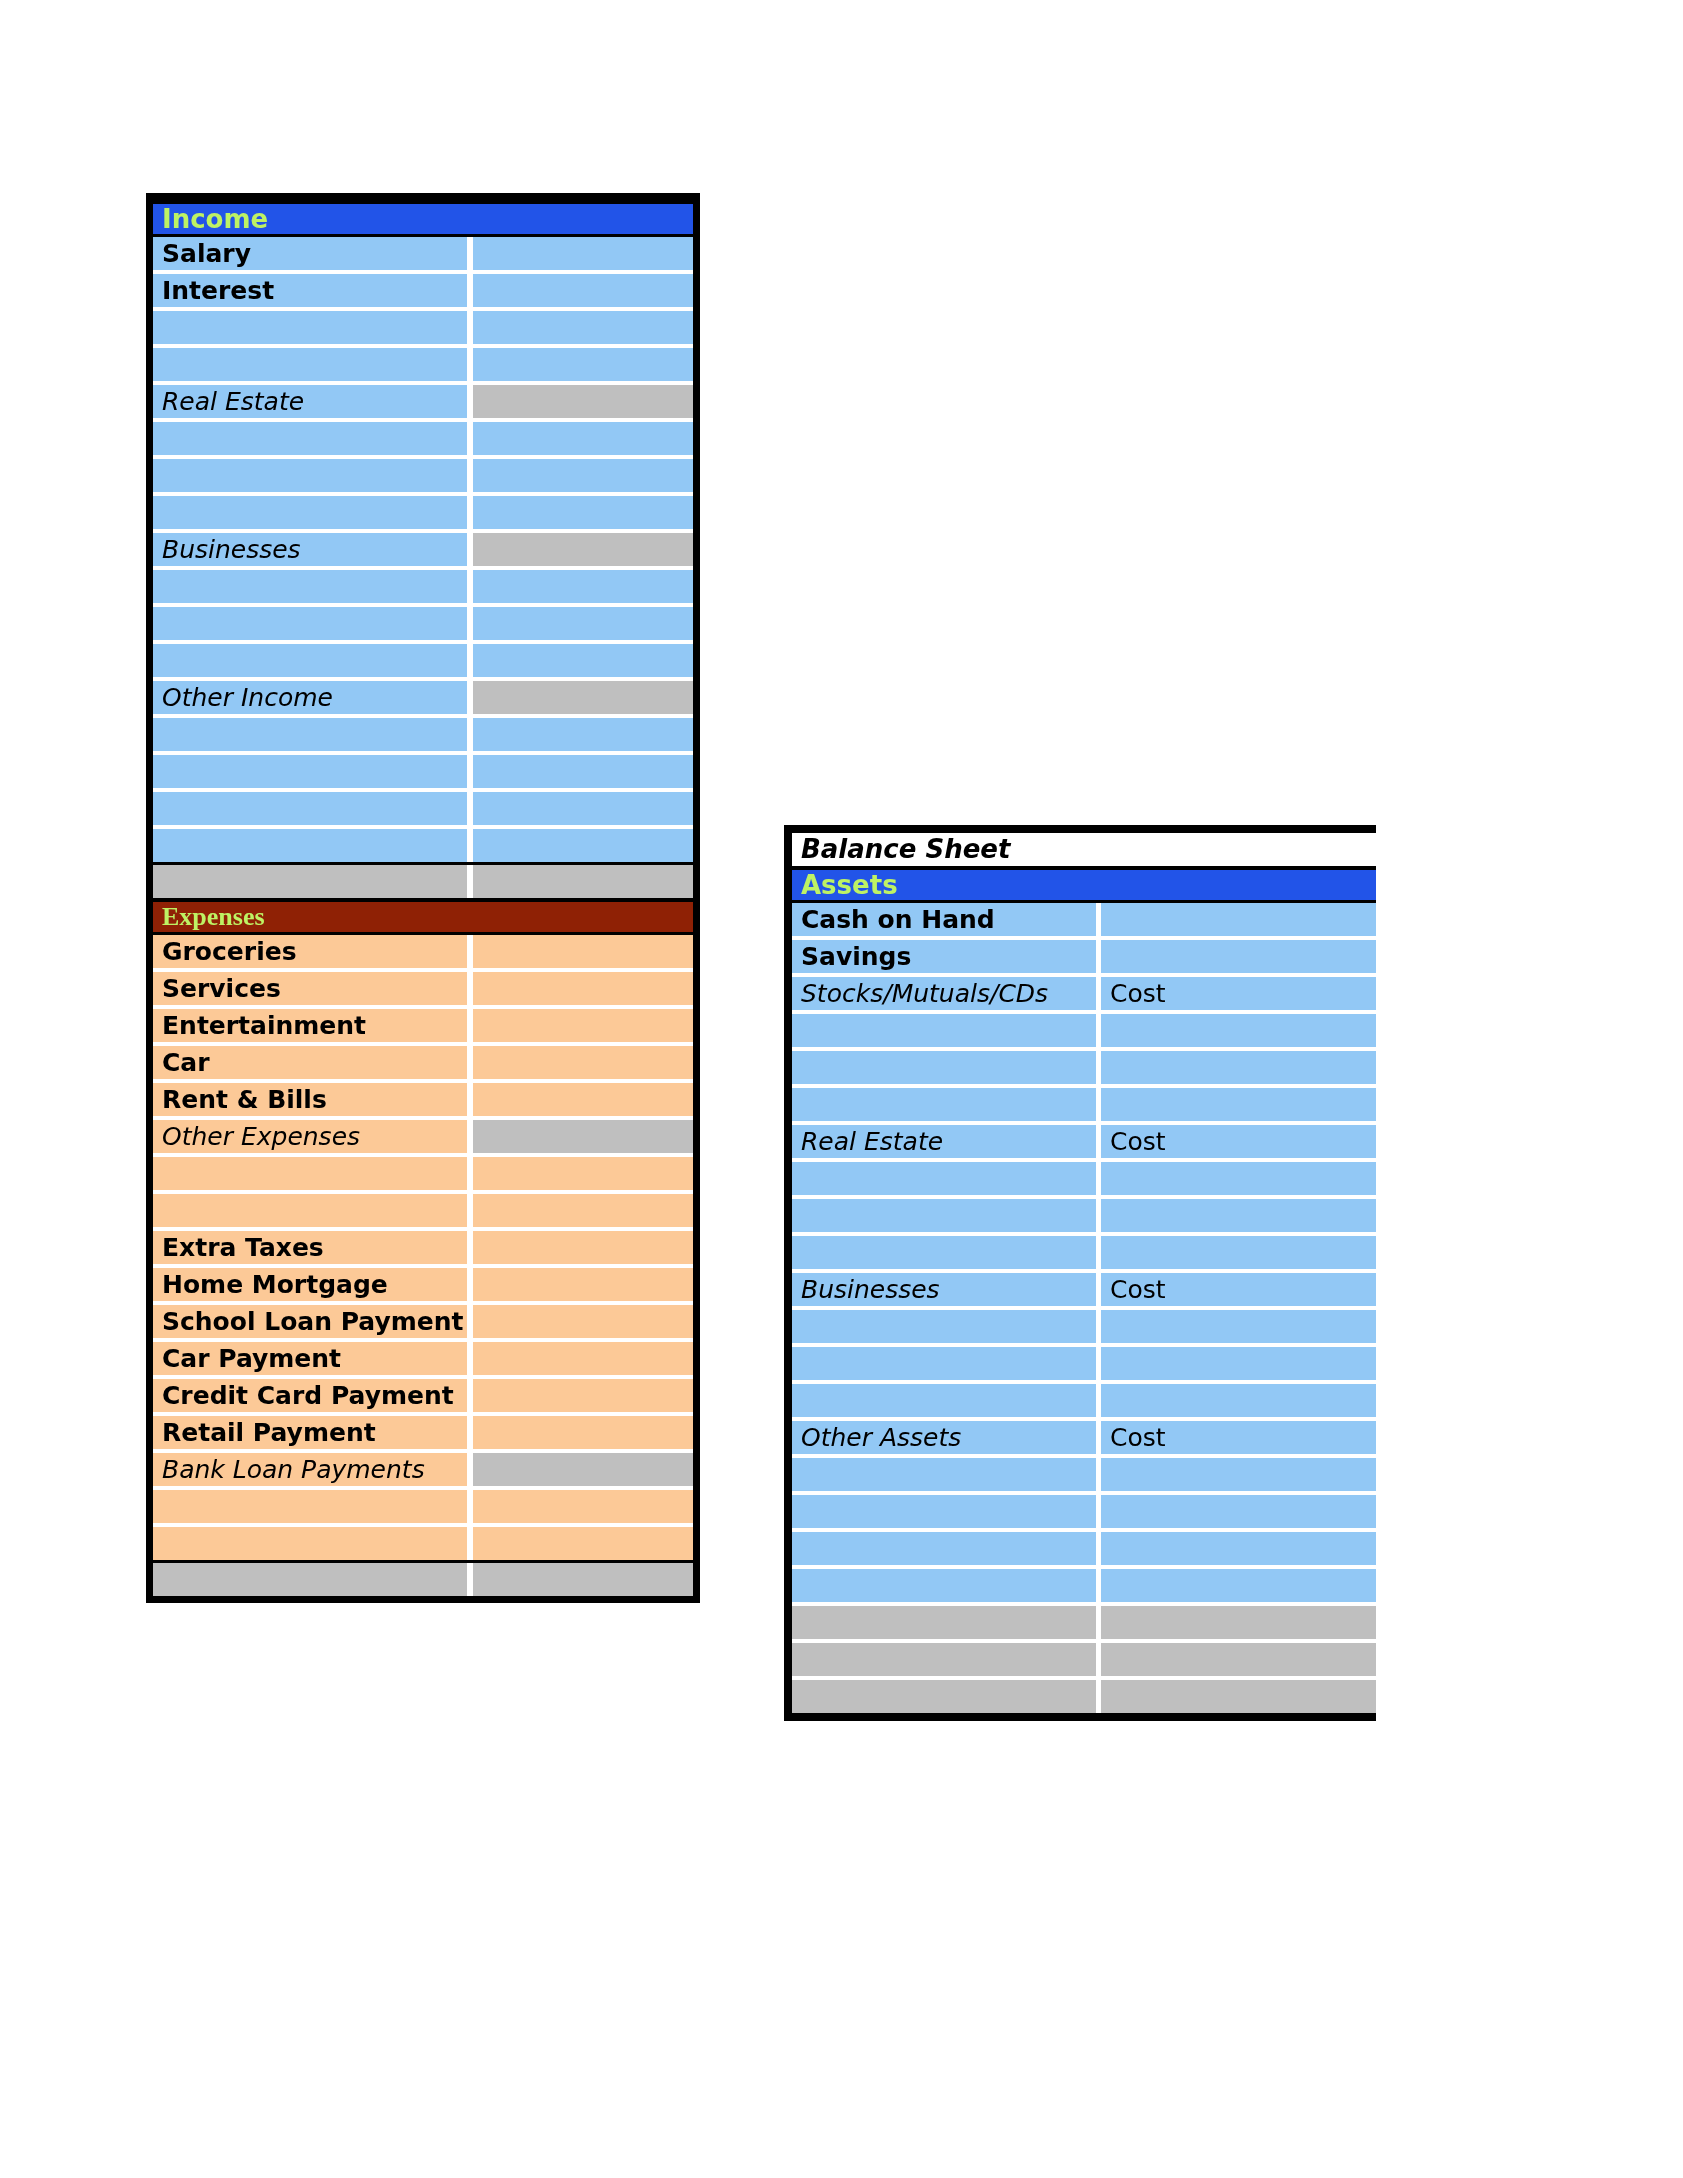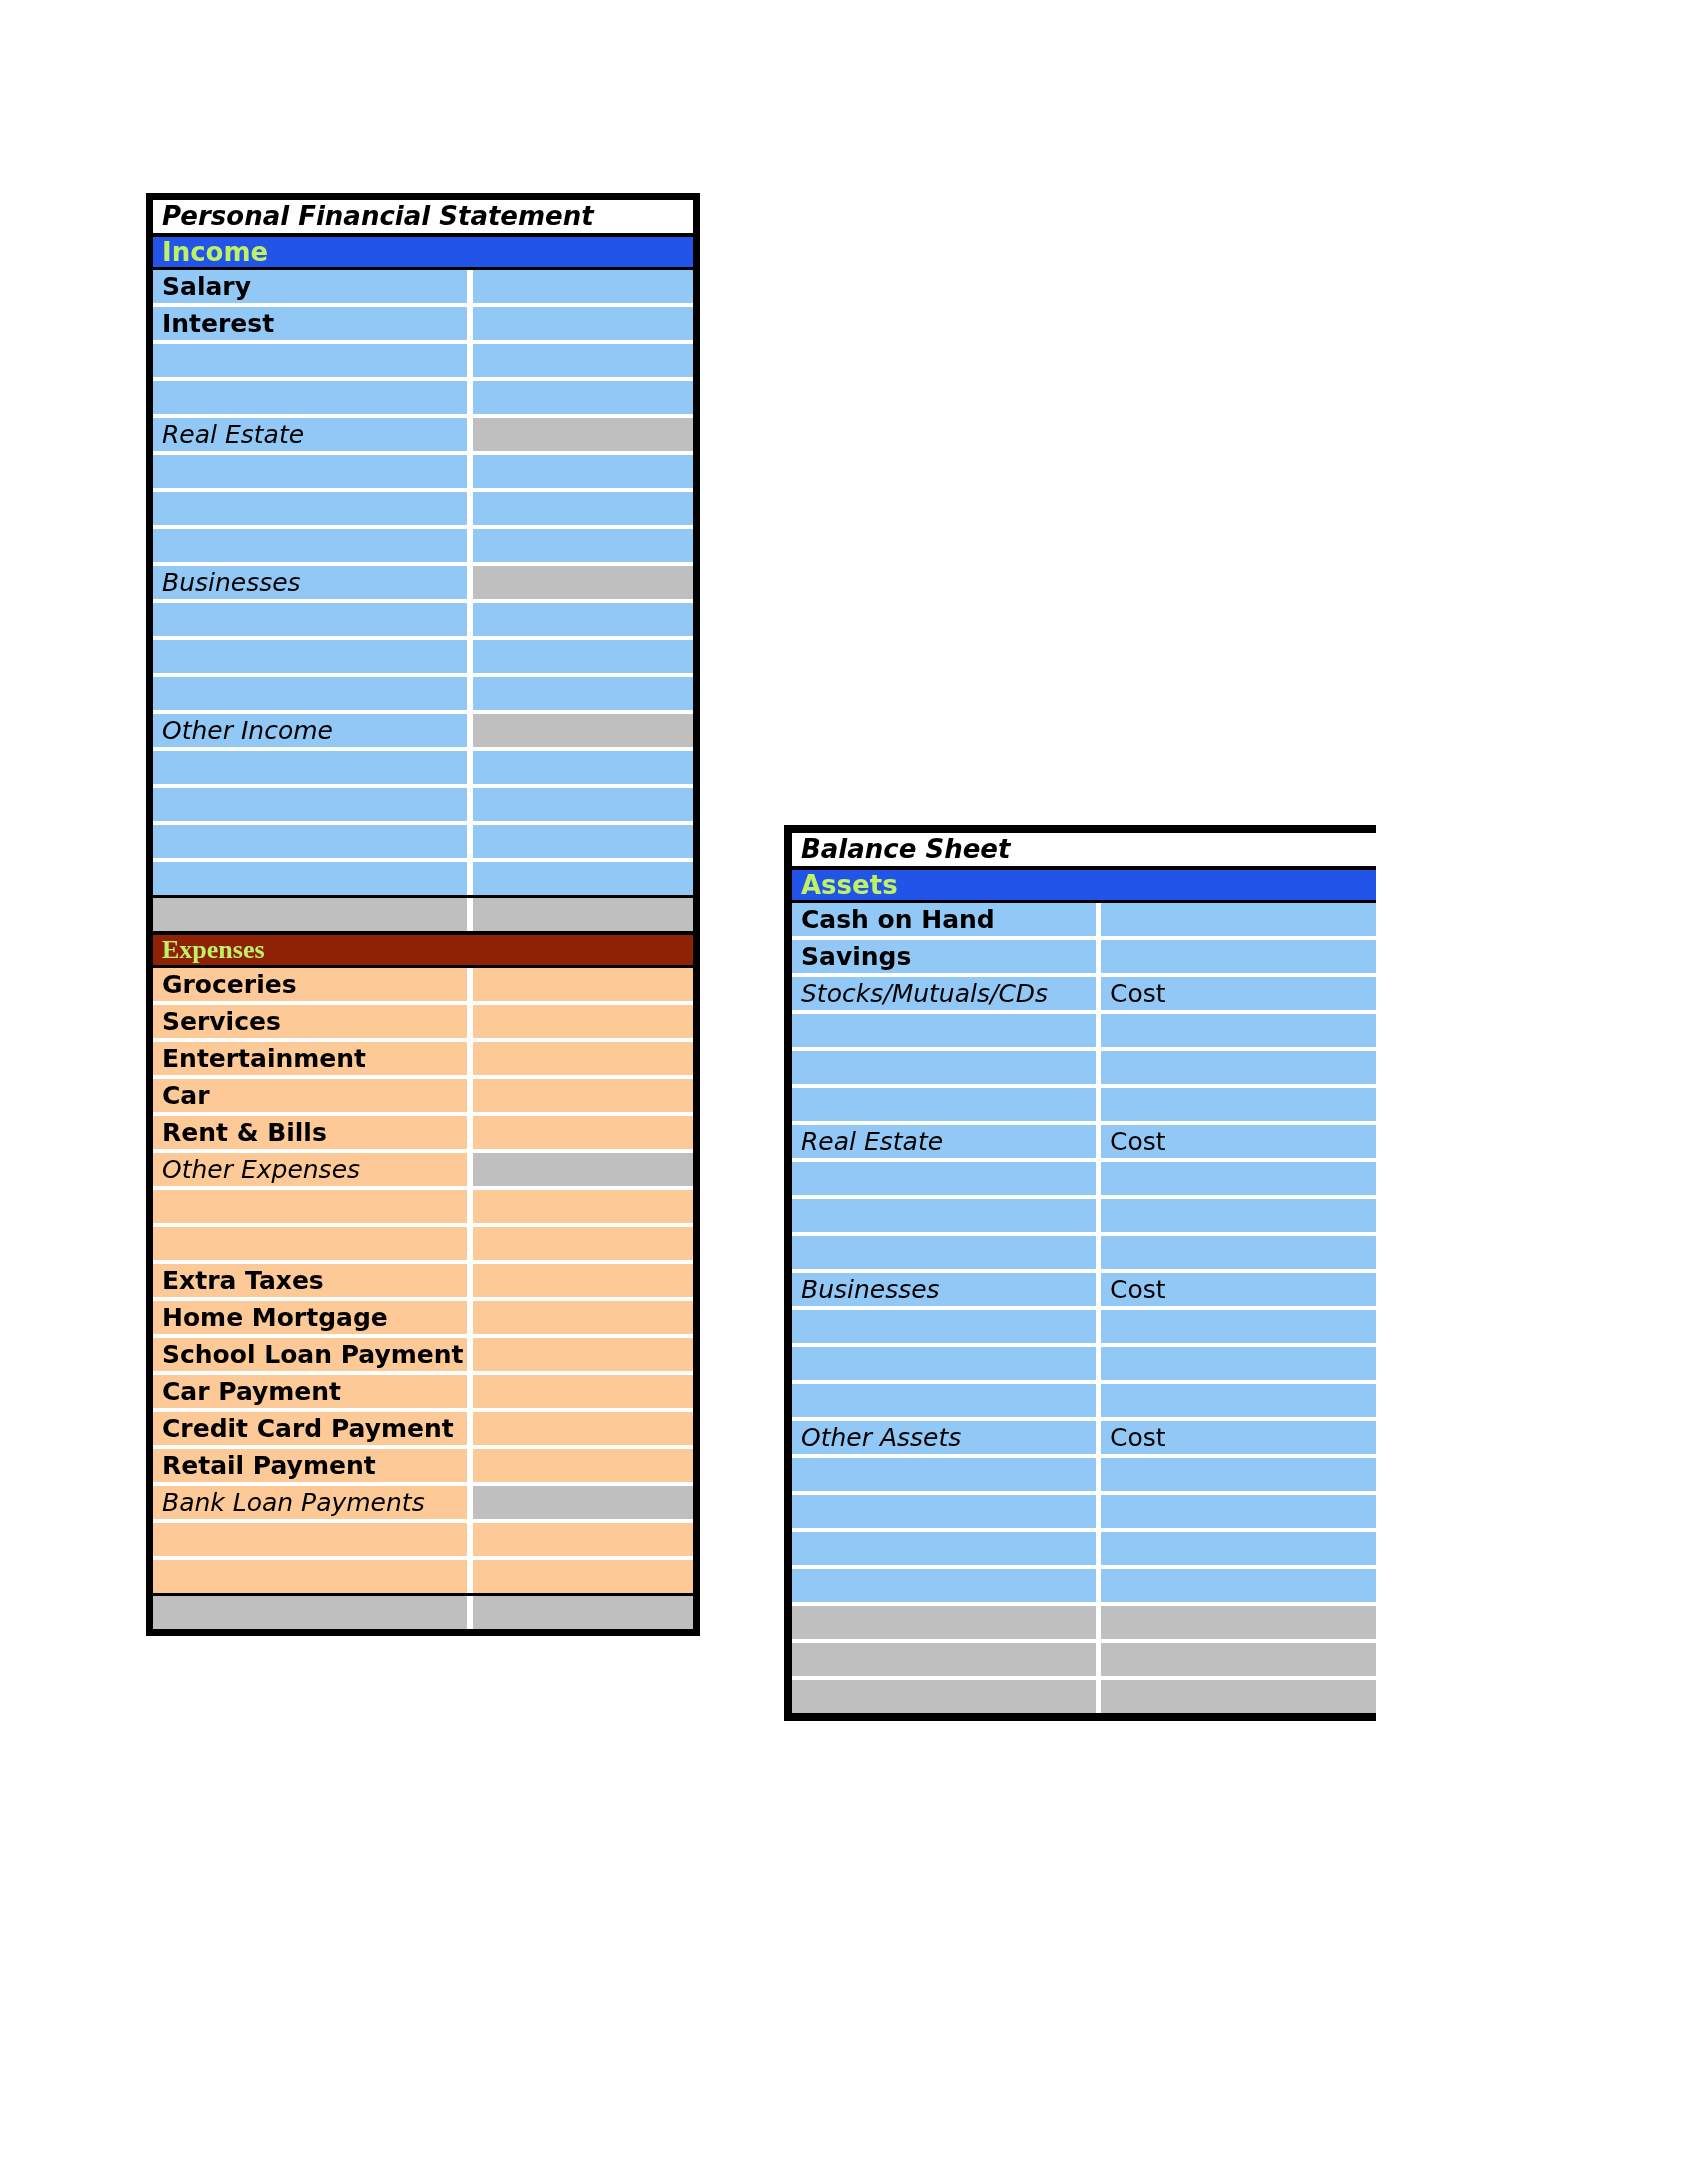--- a/index.html
+++ b/index.html
@@ -46,23 +46,20 @@
   .section-red  { background:var(--header-red);font-family:Liberation Serif, serif; }
 
   #left-table .total-row { border-top:3px solid var(--border-black); margin-top:-4px; margin-bottom:0; }
   #left-table .total-row:not(:last-child) { margin-bottom:0; }
 </style>
 </head>
 <body>
 
 <div class="sheet">
   <div class="fin-table" id="left-table">
-      <div class="row title-row">
-        <div class="cell">Personal Financial Statement</div>
-      </div>
       <div class="row section-row section-blue">
         <div class="cell">Income</div>
       </div>
       <div class="row">
         <div class="cell c1 bg-blue lbl-bold">Salary</div>
         <div class="cell c2 bg-blue"></div>
       </div>
       <div class="row">
         <div class="cell c1 bg-blue lbl-bold">Interest</div>
         <div class="cell c2 bg-blue"></div>

